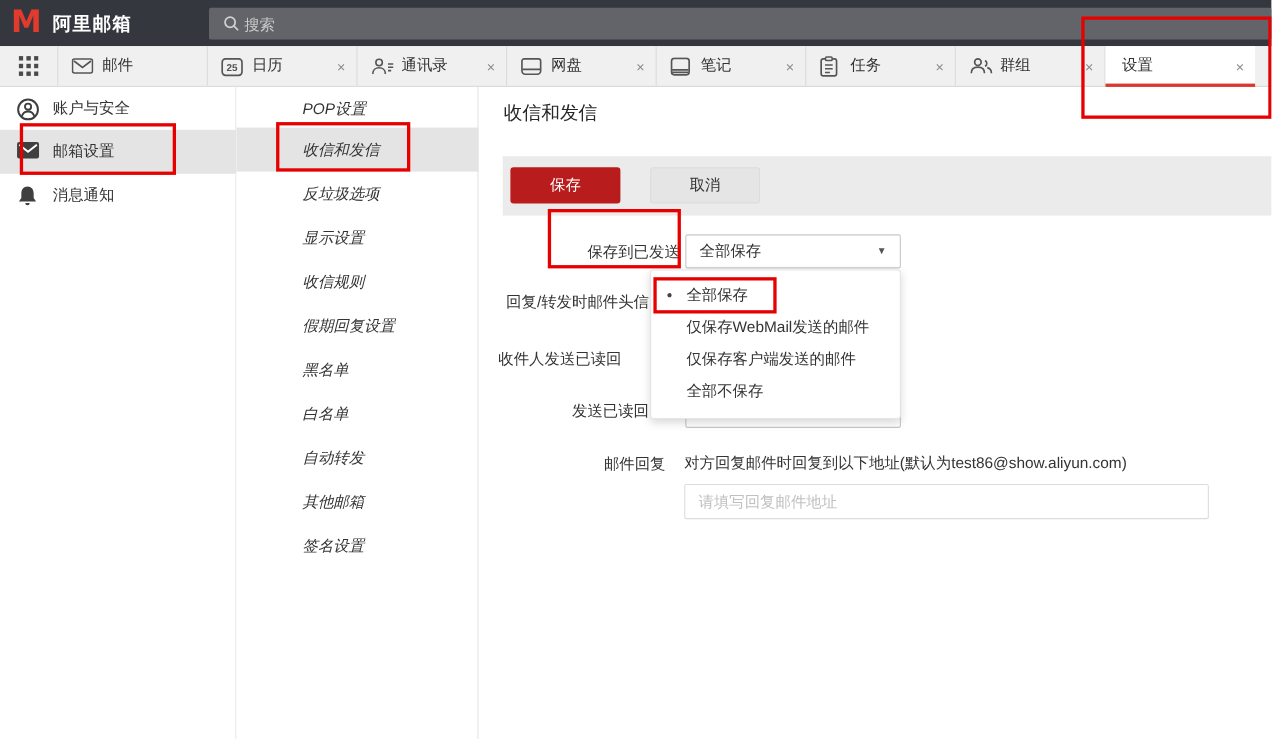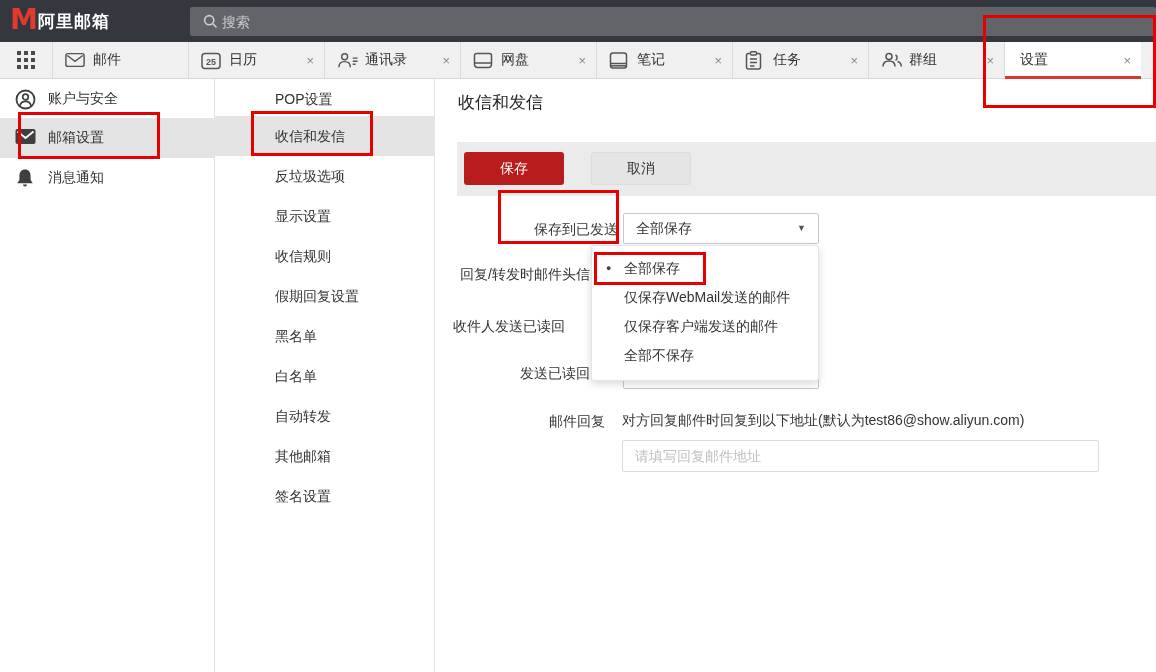--- a/index.html
+++ b/index.html
@@ -5,21 +5,21 @@
   * { margin:0; padding:0; box-sizing:border-box; }
   html,body { width:1156px; height:672px; overflow:hidden; background:#fff;
               font-family:"Liberation Sans","DejaVu Sans",sans-serif; }
   .abs { position:absolute; }
   body { position:relative; }
 
   
   .topbar { left:0; top:0; width:1156px; height:42px; background:#34383e; }
   .logo-m { left:10px; top:3px; font-size:28px; font-weight:900; color:#e23b2e;
             font-family:"DejaVu Sans",sans-serif; }
-  .brand { left:38px; top:10px; font-size:17px; font-weight:bold; color:#ffffff; letter-spacing:1px; }
+  .brand { left:48px; top:10px; font-size:17px; font-weight:bold; color:#ffffff; letter-spacing:1px; }
   .searchbox { left:190px; top:7px; width:966px; height:29px; background:#63646a; border-radius:2px; }
   .search-icon { left:13px; top:7px; }
   .search-input { position:absolute; left:0; top:0; width:100%; height:100%;
                   background:transparent; border:none; outline:none; color:#eee;
                   font-size:14px; padding-left:32px; }
   .search-input::placeholder { color:#c9c9c9; }
 
   
   .tabbar { left:0; top:42px; width:1156px; height:37px; background:#f0f0f0;
             border-bottom:1px solid #d8d8d8; }
@@ -36,21 +36,21 @@
 
   
   .sidebar1 { left:0; top:79px; width:215px; height:593px; background:#fff; border-right:1px solid #e4e4e4; }
   .s1-item { position:absolute; left:0; width:215px; height:40px; }
   .s1-item.selected { background:#e4e4e4; }
   .s1-icon { position:absolute; left:15px; top:10px; }
   .s1-label { position:absolute; left:48px; top:11px; font-size:14px; color:#333; }
 
   .sidebar2 { left:215px; top:79px; width:220px; height:593px; background:#fff; border-right:1px solid #e4e4e4; }
   .s2-item { position:absolute; left:0; width:220px; height:40px; line-height:40px;
-             padding-left:60px; font-size:14px; color:#333; }
+             padding-left:60px; font-size:14px; color:#333;font-style:italic; }
   .s2-item.selected { background:#e4e4e4; }
 
   
   .page-title { left:458px; top:91px; font-size:17px; color:#262626; }
   .toolbar-band { left:457px; top:142px; width:699px; height:54px; background:#ebebeb; }
   .btn { position:absolute; top:152px; width:100px; height:33px; border-radius:3px;
          font-size:14px; display:flex; align-items:center; justify-content:center; cursor:pointer; }
   .btn-save { left:464px; background:#b91c1c; color:#fff; border:none; }
   .btn-cancel { left:591px; background:#e5e5e5; color:#333; border:1px solid #dcdcdc; }
 

